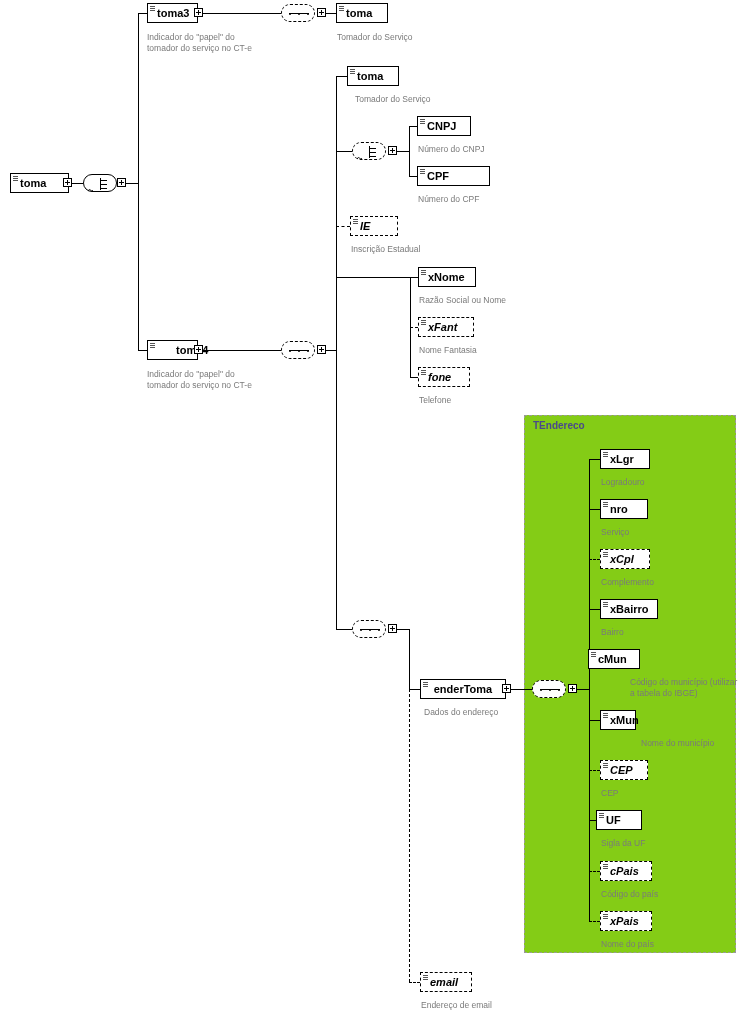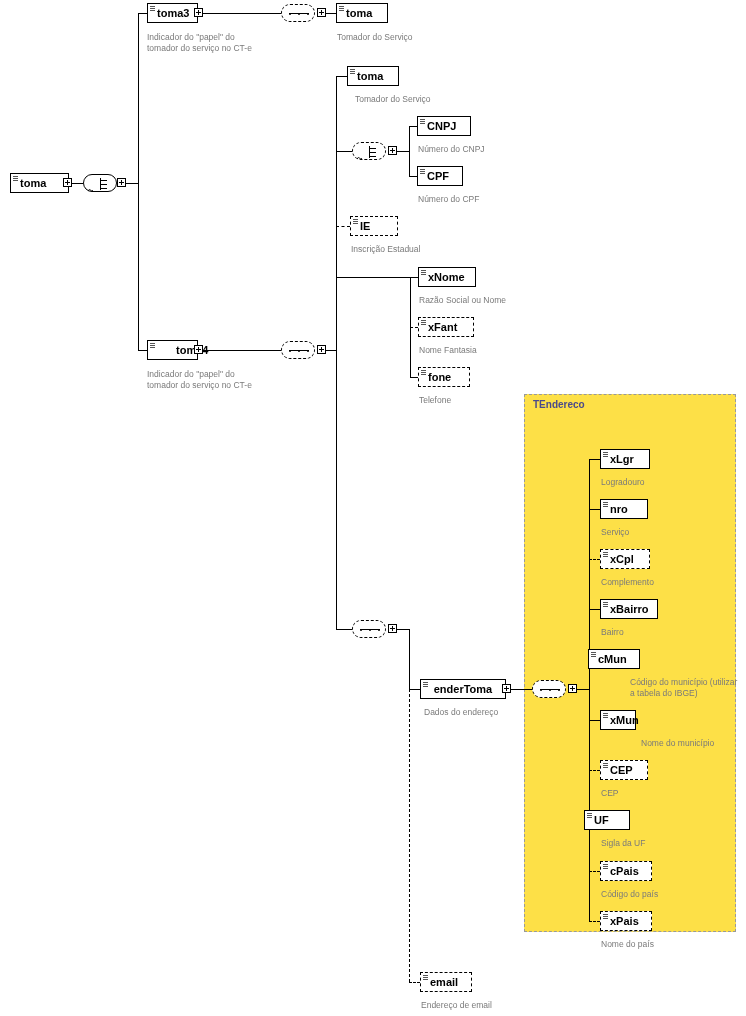--- a/index.html
+++ b/index.html
@@ -2,21 +2,21 @@
 <html><head>
 <meta charset="utf-8">
 <style>
   html,body{margin:0;padding:0;background:#ffffff;}
   body{width:746px;height:1016px;font-family:"Liberation Sans",sans-serif;position:relative;overflow:hidden;}
   #canvas{position:absolute;left:0;top:0;width:746px;height:1016px;}
 
   
   .node{position:absolute;box-sizing:border-box;background:#ffffff;border:1px solid #000000;
         height:20px;display:flex;align-items:center;}
-  .node.dashed{border-style:dashed;}
+  .node.dashed{border-style:dashed;font-style:italic;}
   .node .lbl{font-size:11px;color:#000;padding-left:9px;line-height:20px;white-space:nowrap;}
   .node.bold .lbl{font-weight:bold;}
   .node .elmark{position:absolute;left:2px;top:2px;width:5px;height:6px;}
   .node .elmark i{display:block;width:5px;height:1px;background:#555;margin-bottom:1px;}
   
   .expander{position:absolute;width:9px;height:9px;border:1px solid #000;background:#fff;box-sizing:border-box;}
   .expander:before{content:"";position:absolute;left:1px;top:3px;width:5px;height:1px;background:#000;}
   .expander:after{content:"";position:absolute;left:3px;top:1px;width:1px;height:5px;background:#000;}
 
   .cap{position:absolute;font-size:8.5px;color:#7a7a7a;line-height:10.5px;white-space:pre;}
@@ -35,22 +35,22 @@
   .conn .squig{position:absolute;left:4px;top:5px;width:10px;height:8px;}
 
   
   .ln{position:absolute;background:#000;}
   .lnh{height:1px;}
   .lnv{width:1px;}
   .dash-h{position:absolute;height:0;border-top:1px dashed #000;}
   .dash-v{position:absolute;width:0;border-left:1px dashed #000;}
 
   
-  #tend{position:absolute;left:524px;top:394px;width:212px;height:538px;
-        background:#fde047;border:1px dashed #999;box-sizing:border-box;}
+  #tend{position:absolute;left:524px;top:415px;width:212px;height:538px;
+        background:#84cc16;border:1px dashed #999;box-sizing:border-box;}
   #tend .title{position:absolute;left:8px;top:4px;font-size:10px;color:#4a4a8a;font-weight:bold;}
 </style>
 </head>
 <body>
 
 <div id="canvas">
 
   <div id="tend">
     <div class="title">TEndereco</div>
   </div>
@@ -190,21 +190,21 @@
   <div class="node bold" style="left:417px;top:116px;width:54px;">
     <span class="elmark">
         <i></i>
         <i></i>
         <i></i>
       </span>
     <span class="lbl">CNPJ</span>
   </div>
   <div class="cap" style="left:418px;top:144px;">Número do CNPJ</div>
 
-  <div class="node bold" style="left:417px;top:166px;width:46px;">
+  <div class="node bold" style="left:417px;top:166px;width:73px;">
     <span class="elmark">
         <i></i>
         <i></i>
         <i></i>
       </span>
     <span class="lbl">CPF</span>
   </div>
   <div class="cap" style="left:418px;top:194px;">Número do CPF</div>
 
   <div class="node bold dashed" style="left:350px;top:216px;width:48px;">
@@ -367,21 +367,21 @@
   <div class="node bold dashed" style="left:600px;top:760px;width:48px;">
     <span class="elmark">
         <i></i>
         <i></i>
         <i></i>
       </span>
     <span class="lbl">CEP</span>
   </div>
   <div class="cap" style="left:601px;top:788px;">CEP</div>
 
-  <div class="node bold" style="left:584px;top:810px;width:46px;">
+  <div class="node bold" style="left:596px;top:810px;width:46px;">
     <span class="elmark">
         <i></i>
         <i></i>
         <i></i>
       </span>
     <span class="lbl">UF</span>
   </div>
   <div class="cap" style="left:601px;top:838px;text-align:right;">Sigla da UF</div>
 
   <div class="node bold dashed" style="left:600px;top:861px;width:52px;">

